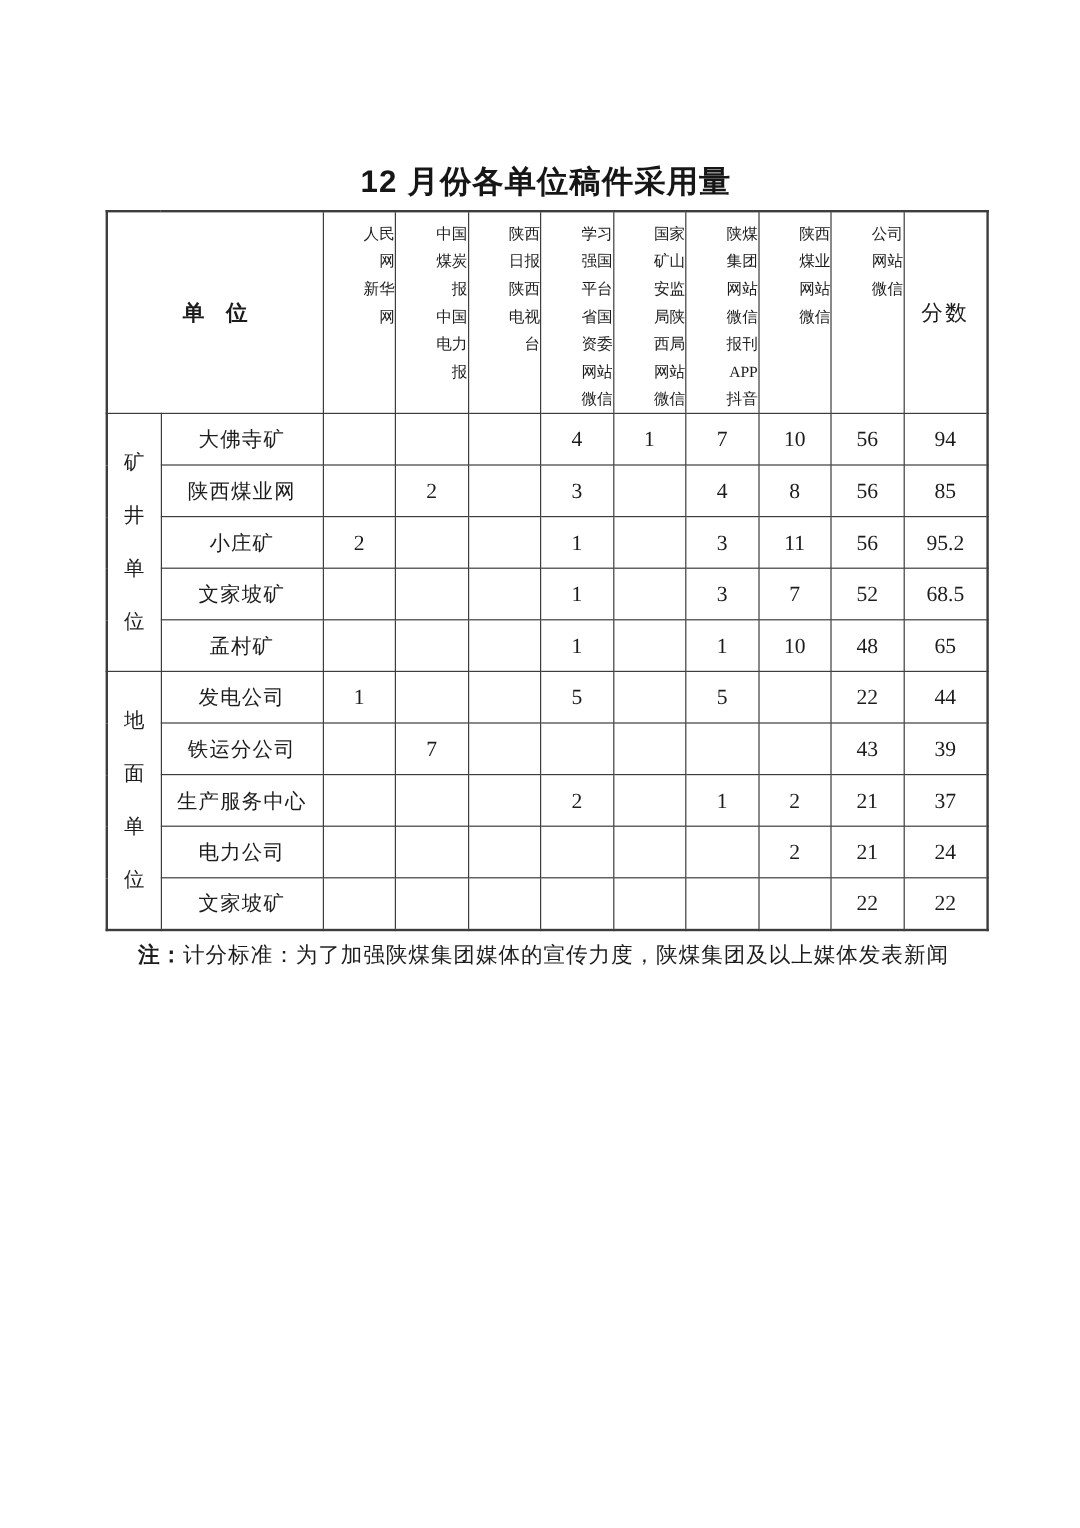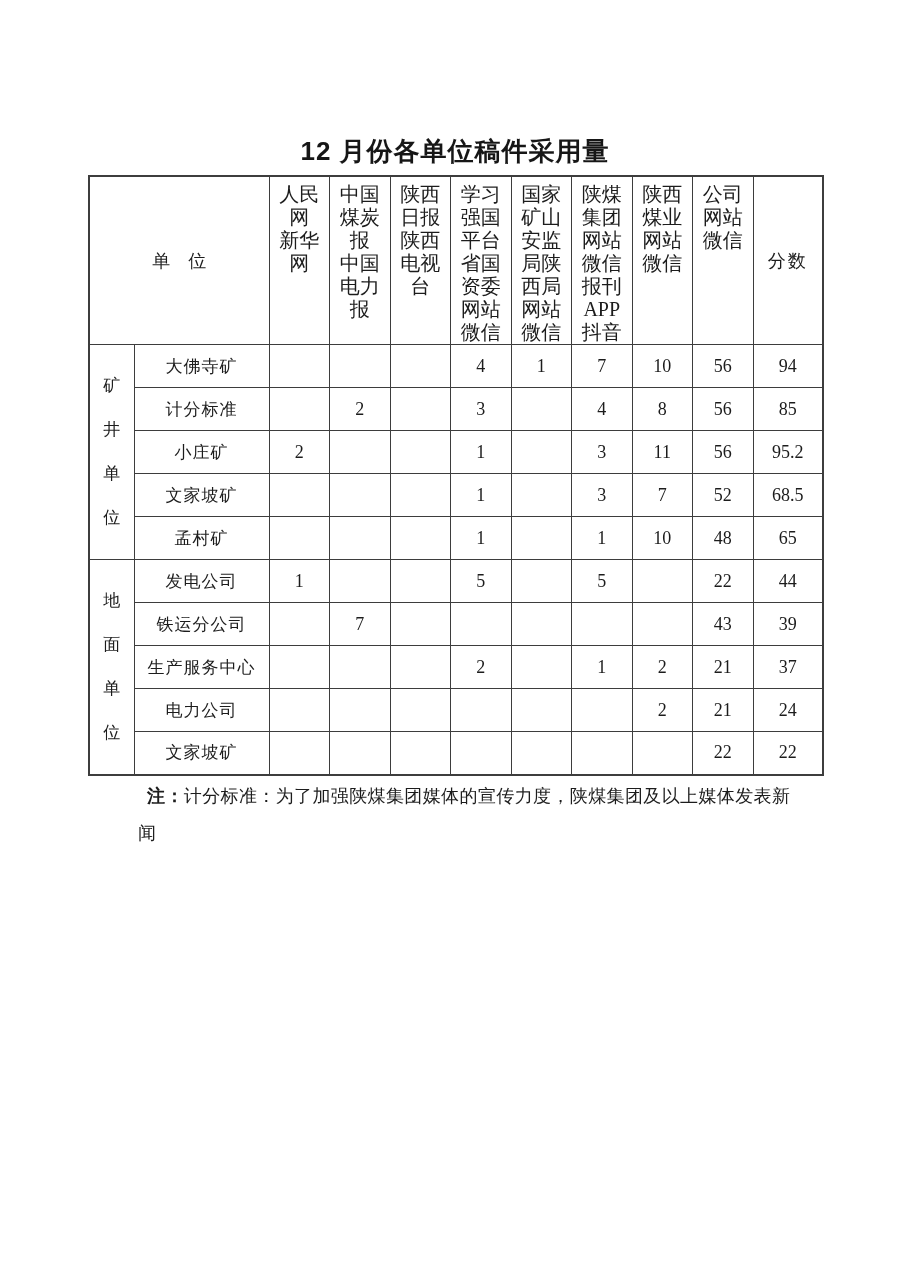--- a/index.html
+++ b/index.html
@@ -25,42 +25,43 @@
     border-collapse:collapse; table-layout:fixed;
     border:2px solid #3d3d3d;
   }
   .report th, .report td {
     border:1px solid #3d3d3d;
     font-weight:normal; text-align:center;
     color:#1c1c1c; overflow:hidden;
   }
   tr.hrow { height:166px; }
   th.corner {
-    vertical-align:middle; font-size:18px;
+    vertical-align:middle; font-size:18px;font-weight:bold;
   }
   th.media {
     vertical-align:top; padding-top:6px;
-    font-size:20px; line-height:23px;
+    font-size:13px; line-height:23px;
     white-space:pre-line;
+    text-align:right;
   }
   th.score-h {
     vertical-align:middle; font-size:18px; letter-spacing:2px;
   }
   tr.brow { height:43px; }
   td.group {
     vertical-align:middle; font-size:17px;
     line-height:44px; white-space:pre-line;
   }
   td.unit { font-size:17px; letter-spacing:1px; }
   td.val, td.score { font-size:18px; }
   .note {
     position:absolute; left:106px; top:778px; width:684px;
     font-size:18px; line-height:36.5px; color:#1c1c1c;
   }
-  .note-line { text-align:justify;margin-left:32px; }
+  .note-line { text-align:justify; }
   .note-line.j { text-align-last:justify; }
   .note-line.first { text-indent:9px; }
   .note-label {
     font-family:"Liberation Sans","DejaVu Sans",sans-serif;
     font-weight:bold;
   }
   .pageno {
     position:absolute; left:118px; top:1182px;
     font-size:18px; letter-spacing:4px; color:#2a2a2a;
   }
@@ -145,21 +146,21 @@
         <td class="val"></td>
         <td class="val"></td>
         <td class="val">4</td>
         <td class="val">1</td>
         <td class="val">7</td>
         <td class="val">10</td>
         <td class="val">56</td>
         <td class="score">94</td>
       </tr>
       <tr class="brow">
-        <td class="unit">计分标准</td>
+        <td class="unit">陕西煤业网</td>
         <td class="val"></td>
         <td class="val">2</td>
         <td class="val"></td>
         <td class="val">3</td>
         <td class="val"></td>
         <td class="val">4</td>
         <td class="val">8</td>
         <td class="val">56</td>
         <td class="score">85</td>
       </tr>

